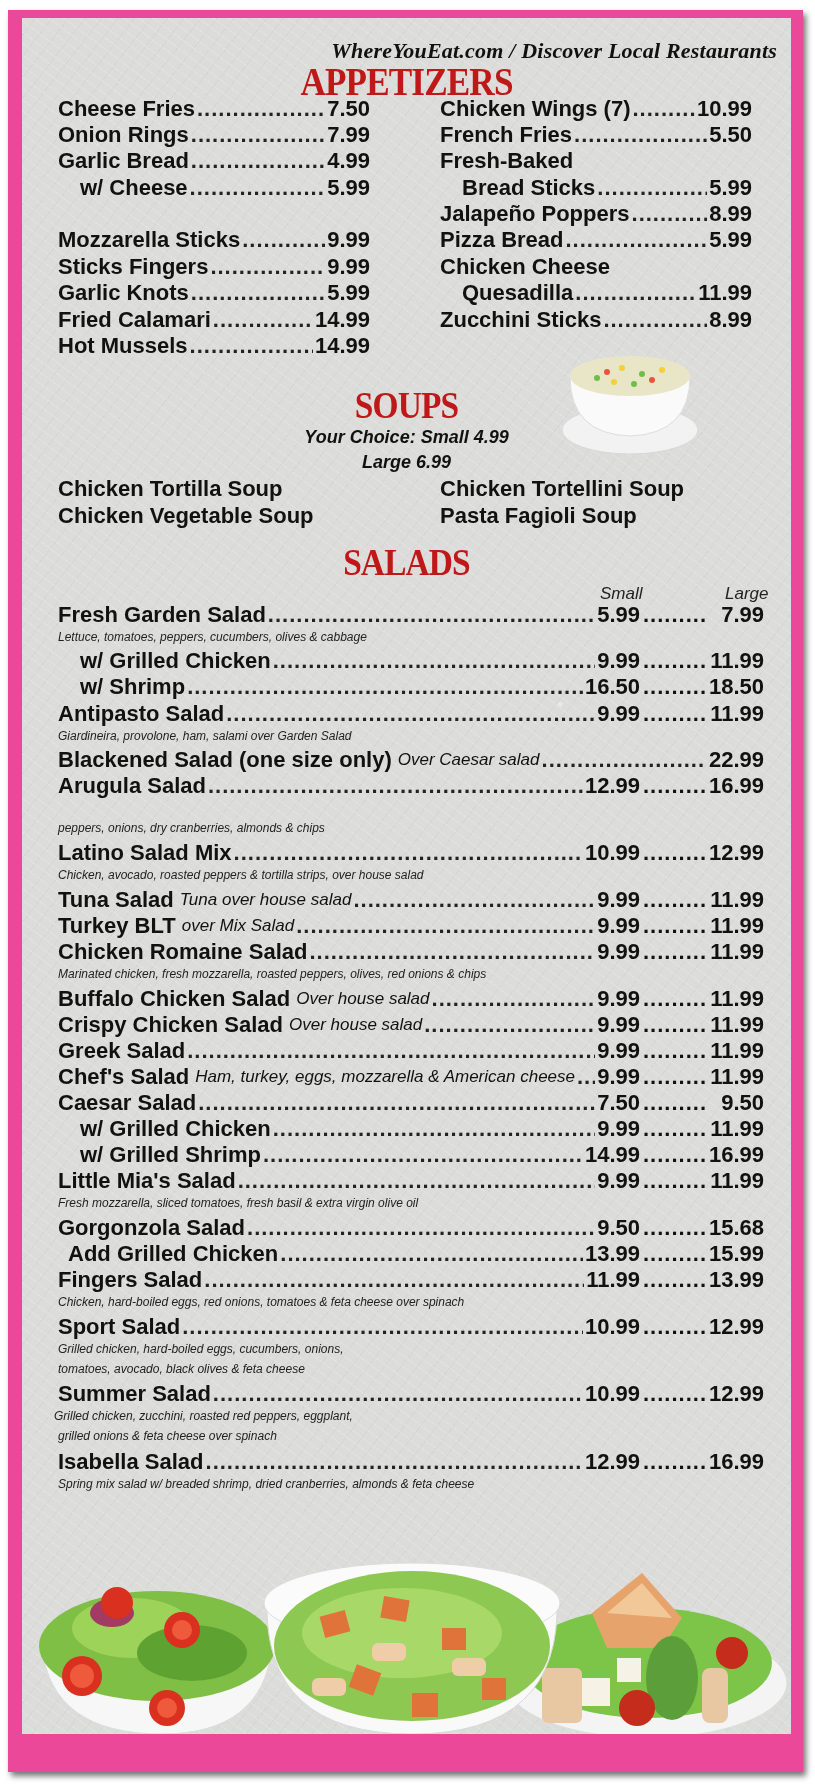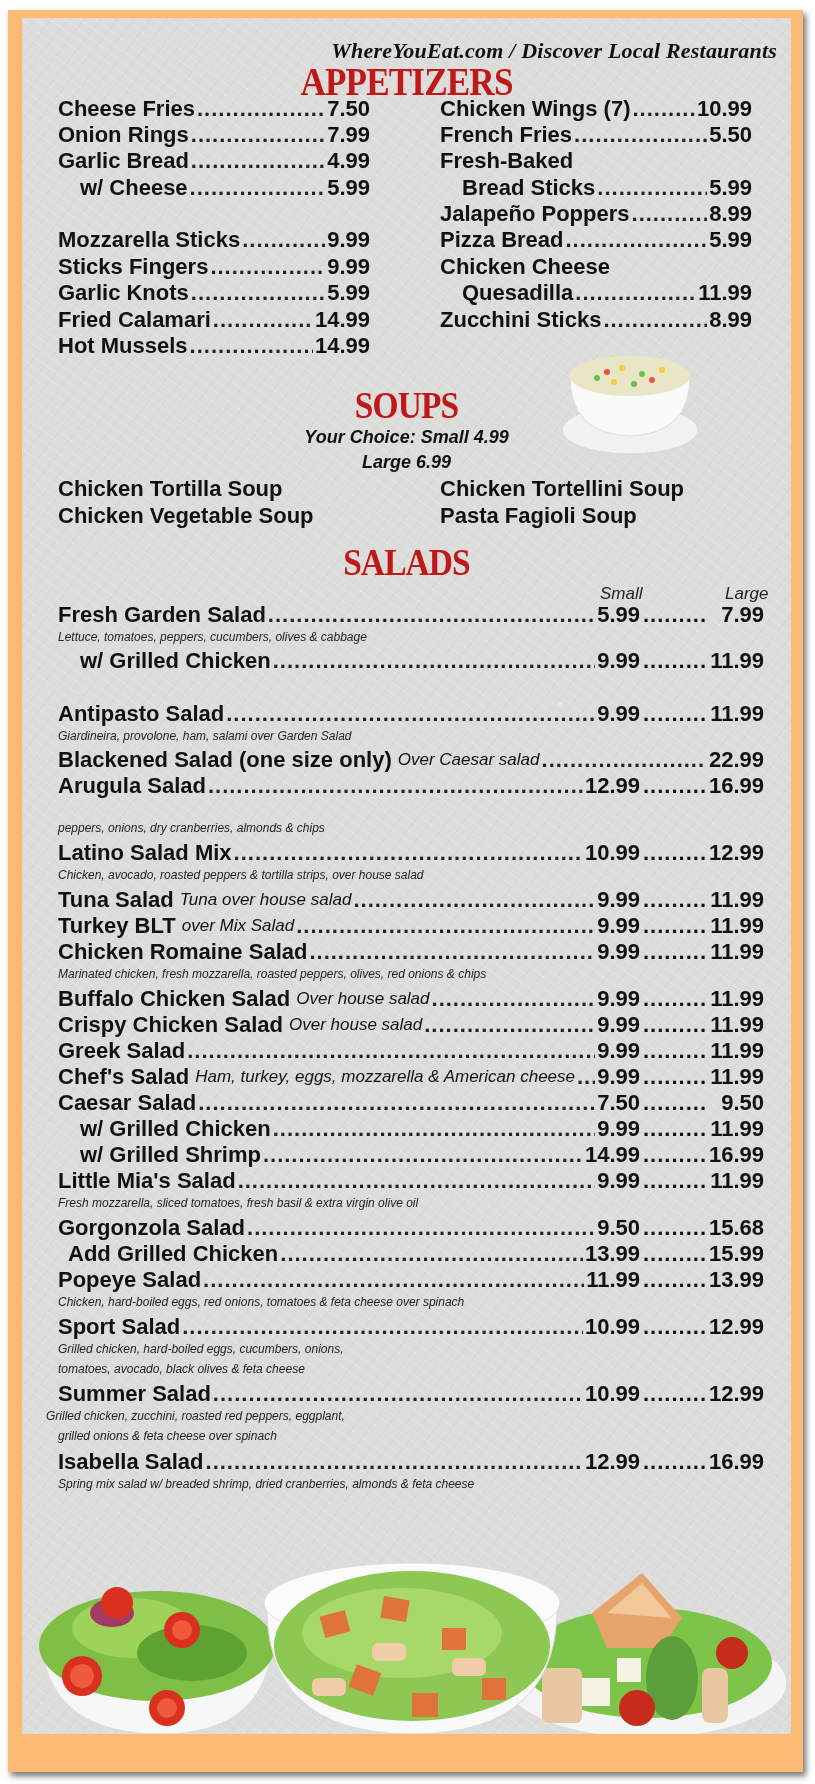--- a/index.html
+++ b/index.html
@@ -1,19 +1,19 @@
 <!DOCTYPE html>
 <html><head>
 <meta charset="utf-8">
 <style>
   html, body { margin: 0; padding: 0; background: #ffffff; }
   body { width: 815px; height: 1784px; position: relative; overflow: hidden; }
   .card {
     position: absolute; left: 8px; top: 10px; width: 795px; height: 1762px;
-    background: #fdba74;
+    background: #ec4899;
     box-shadow: 3px 4px 6px rgba(0,0,0,0.55);
     text-decoration: underline;
   }
   .paper {
     position: absolute; left: 14px; top: 8px; width: 769px; height: 1716px;
     background:
       radial-gradient(circle at 20% 10%, rgba(255,255,255,0.45) 0 2px, transparent 3px),
       radial-gradient(circle at 70% 40%, rgba(255,255,255,0.35) 0 2px, transparent 3px),
       repeating-linear-gradient(37deg, rgba(255,255,255,0.18) 0 1px, transparent 1px 9px),
       repeating-linear-gradient(-52deg, rgba(160,160,160,0.10) 0 1px, transparent 1px 13px),
@@ -203,20 +203,27 @@
         <span class="price2">7.99</span>
       </div>
   <div class="desc" style="left:36px;top:610px">Lettuce, tomatoes, peppers, cucumbers, olives &amp; cabbage</div>
   <div class="row" style="left:36px;top:630px;width:706px">
         <span class="name indent">w/ Grilled Chicken</span>
         <span class="dots"></span>
         <span class="price">9.99</span>
         <span class="dots2"></span>
         <span class="price2">11.99</span>
       </div>
+  <div class="row" style="left:36px;top:656px;width:706px">
+        <span class="name indent">w/ Shrimp</span>
+        <span class="dots"></span>
+        <span class="price">16.50</span>
+        <span class="dots2"></span>
+        <span class="price2">18.50</span>
+      </div>
   <div class="row" style="left:36px;top:683px;width:706px">
         <span class="name">Antipasto Salad</span>
         <span class="dots"></span>
         <span class="price">9.99</span>
         <span class="dots2"></span>
         <span class="price2">11.99</span>
       </div>
   <div class="desc" style="left:36px;top:709px">Giardineira, provolone, ham, salami over Garden Salad</div>
   <div class="row" style="left:36px;top:729px;width:706px">
         <span class="name">Blackened Salad (one size only)</span>
@@ -332,21 +339,21 @@
         <span class="price2">15.68</span>
       </div>
   <div class="row" style="left:36px;top:1223px;width:706px">
         <span class="name indent-s">Add Grilled Chicken</span>
         <span class="dots"></span>
         <span class="price">13.99</span>
         <span class="dots2"></span>
         <span class="price2">15.99</span>
       </div>
   <div class="row" style="left:36px;top:1249px;width:706px">
-        <span class="name">Popeye Salad</span>
+        <span class="name">Fingers Salad</span>
         <span class="dots"></span>
         <span class="price">11.99</span>
         <span class="dots2"></span>
         <span class="price2">13.99</span>
       </div>
   <div class="desc" style="left:36px;top:1275px">Chicken, hard-boiled eggs, red onions, tomatoes &amp; feta cheese over spinach</div>
   <div class="row" style="left:36px;top:1296px;width:706px">
         <span class="name">Sport Salad</span>
         <span class="dots"></span>
         <span class="price">10.99</span>
@@ -355,21 +362,21 @@
       </div>
   <div class="desc" style="left:36px;top:1322px">Grilled chicken, hard-boiled eggs, cucumbers, onions,</div>
   <div class="desc" style="left:36px;top:1342px">tomatoes, avocado, black olives &amp; feta cheese</div>
   <div class="row" style="left:36px;top:1363px;width:706px">
         <span class="name">Summer Salad</span>
         <span class="dots"></span>
         <span class="price">10.99</span>
         <span class="dots2"></span>
         <span class="price2">12.99</span>
       </div>
-  <div class="desc" style="left:24px;top:1389px">Grilled chicken, zucchini, roasted red peppers, eggplant,</div>
+  <div class="desc" style="left:32px;top:1389px">Grilled chicken, zucchini, roasted red peppers, eggplant,</div>
   <div class="desc" style="left:36px;top:1409px">grilled onions &amp; feta cheese over spinach</div>
   <div class="row" style="left:36px;top:1431px;width:706px">
         <span class="name">Isabella Salad</span>
         <span class="dots"></span>
         <span class="price">12.99</span>
         <span class="dots2"></span>
         <span class="price2">16.99</span>
       </div>
   <div class="desc" style="left:36px;top:1457px">Spring mix salad w/ breaded shrimp, dried cranberries, almonds &amp; feta cheese</div>
 

